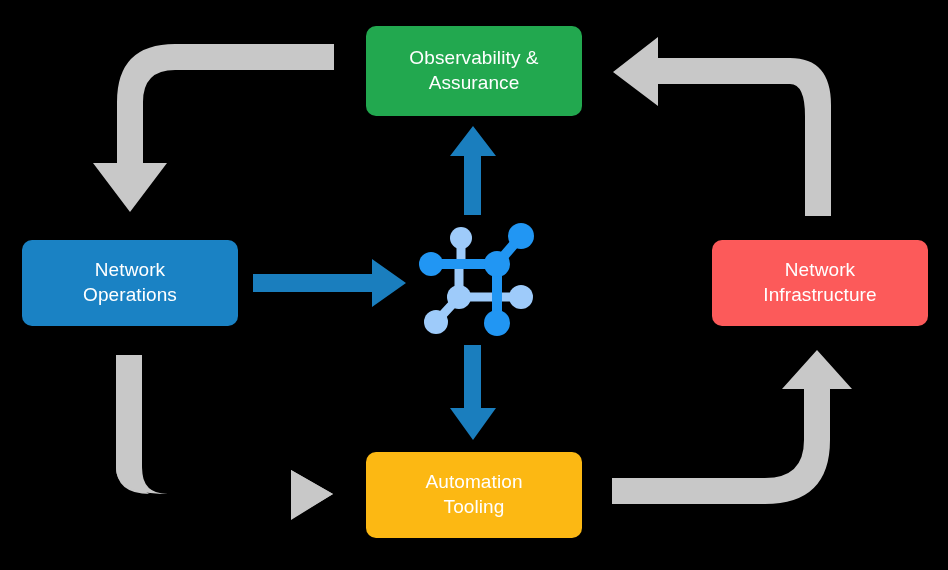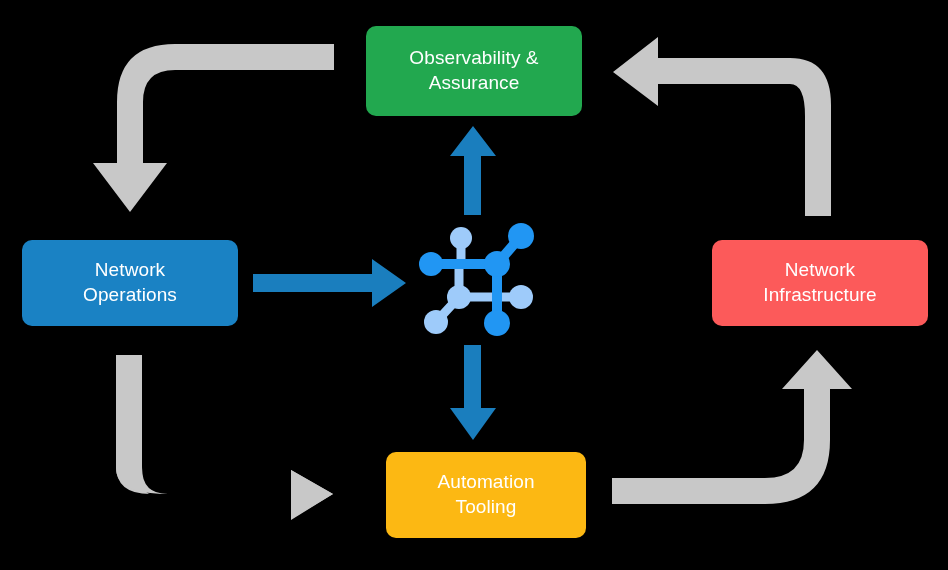--- a/index.html
+++ b/index.html
@@ -58,23 +58,22 @@
   }
   #box-network-infrastructure {
     left: 712px;
     top: 240px;
     width: 216px;
     height: 86px;
   }
   #box-automation-tooling {
     left: 366px;
     top: 452px;
-    width: 200px;
+    width: 216px;
     height: 86px;
-    margin-left: 20px;
   }
   #center-icon {
     position: absolute;
     left: 415px;
     top: 215px;
     width: 125px;
     height: 125px;
     z-index: 4;
   }
 </style>

